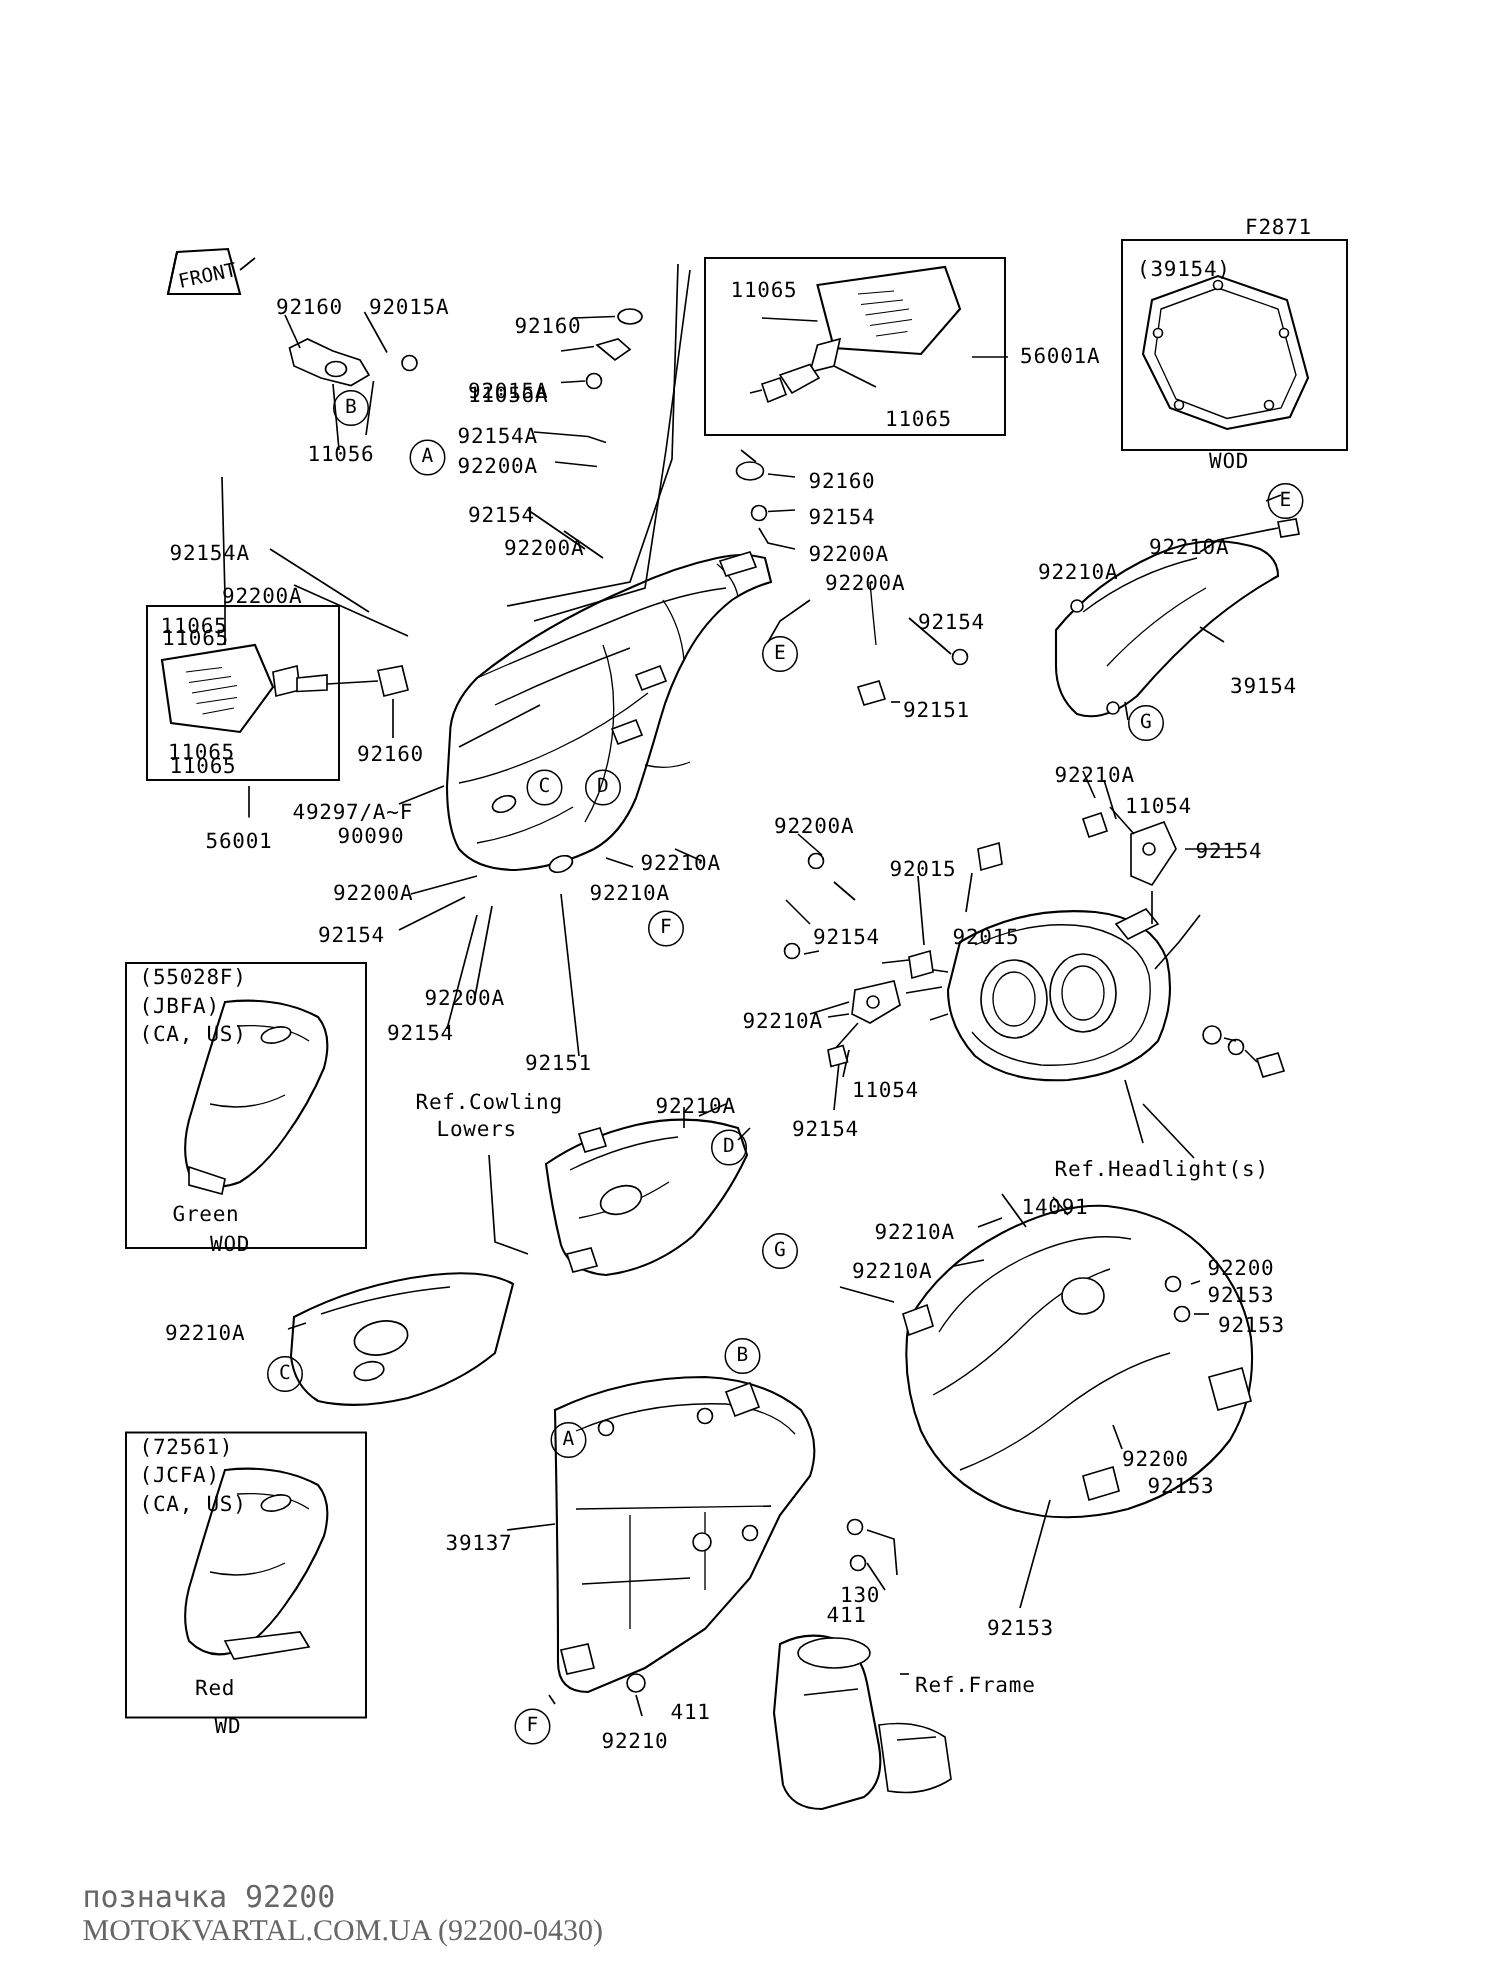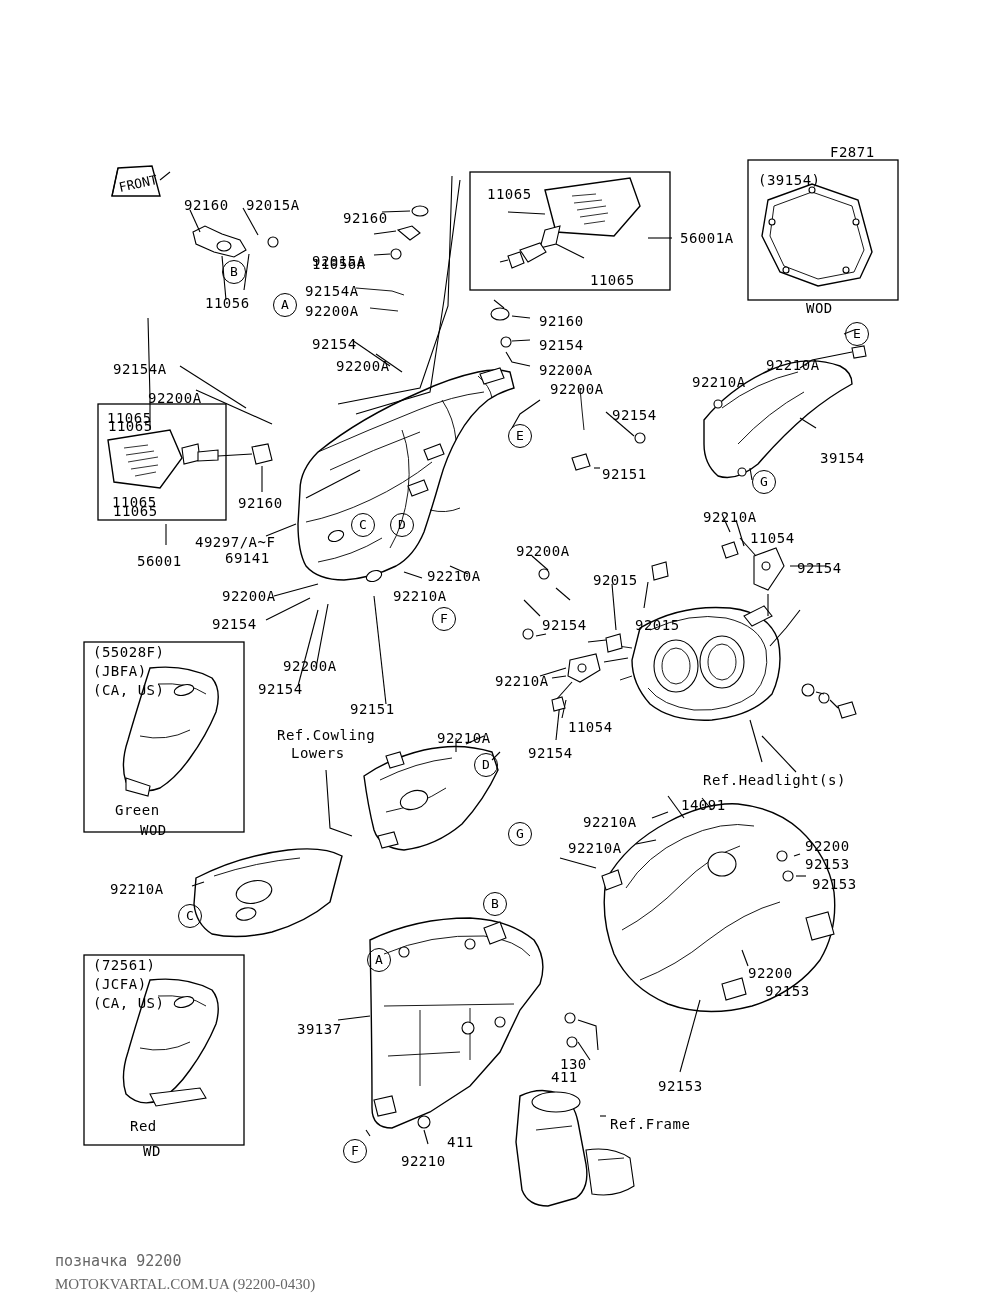--- a/index.html
+++ b/index.html
@@ -1,21 +1,21 @@
 <!DOCTYPE html>
 <html><head>
 <meta charset="utf-8">
 <style>
   html,body{margin:0;padding:0;background:#ffffff;}
   body{width:1000px;height:1309px;position:relative;font-family:"DejaVu Sans Mono","Liberation Mono",monospace;color:#000;}
   #sheet{position:relative;width:1000px;height:1309px;overflow:hidden;}
   .lbl{position:absolute;font-size:14px;letter-spacing:0.5px;white-space:pre;line-height:1.15;}
   .circ{position:absolute;width:22px;height:22px;border:1.3px solid #000;border-radius:50%;font-size:13px;text-align:center;line-height:21px;}
   .box{position:absolute;border:1.3px solid #000;background:#fff;}
-  .footer{position:absolute;left:55px;font-size:15px;color:#666;}
+  .footer{position:absolute;left:55px;font-size:20px;color:#666;}
   svg{position:absolute;left:0;top:0;}
   .ln{stroke:#000;stroke-width:1.1;fill:none;}
   .ln-thin{stroke:#000;stroke-width:0.9;fill:none;}
   .part{stroke:#000;stroke-width:1.4;fill:#fff;}
   .part2{stroke:#000;stroke-width:1.1;fill:#fff;}
   .hatch{stroke:#000;stroke-width:0.8;fill:none;}
 </style>
 </head>
 <body>
 
@@ -335,21 +335,21 @@
       <div class="lbl" style="left: 305px; top: 283px;">92154A</div>
       <div class="lbl" style="left: 305px; top: 303px;">92200A</div>
       <div class="lbl" style="left: 312px; top: 336px;">92154</div>
       <div class="lbl" style="left: 336px; top: 358px;">92200A</div>
       <div class="lbl" style="left: 113px; top: 361px;">92154A</div>
       <div class="lbl" style="left: 148px; top: 390px;">92200A</div>
       <div class="lbl" style="left: 108px; top: 418px;">11065</div>
       <div class="lbl" style="left: 113px; top: 503px;">11065</div>
       <div class="lbl" style="left: 238px; top: 495px;">92160</div>
       <div class="lbl" style="left: 195px; top: 534px;">49297/A~F</div>
-      <div class="lbl" style="left: 225px; top: 550px;">69141</div>
+      <div class="lbl" style="left: 225px; top: 550px;">90090</div>
       <div class="lbl" style="left: 137px; top: 553px;">56001</div>
       <div class="lbl" style="left: 222px; top: 588px;">92200A</div>
       <div class="lbl" style="left: 212px; top: 616px;">92154</div>
       <div class="lbl" style="left: 283px; top: 658px;">92200A</div>
       <div class="lbl" style="left: 258px; top: 681px;">92154</div>
       <div class="lbl" style="left: 350px; top: 701px;">92151</div>
       <div class="lbl" style="left: 427px; top: 568px;">92210A</div>
       <div class="lbl" style="left: 393px; top: 588px;">92210A</div>
       <div class="lbl" style="left: 516px; top: 543px;">92200A</div>
       <div class="lbl" style="left: 542px; top: 617px;">92154</div>

